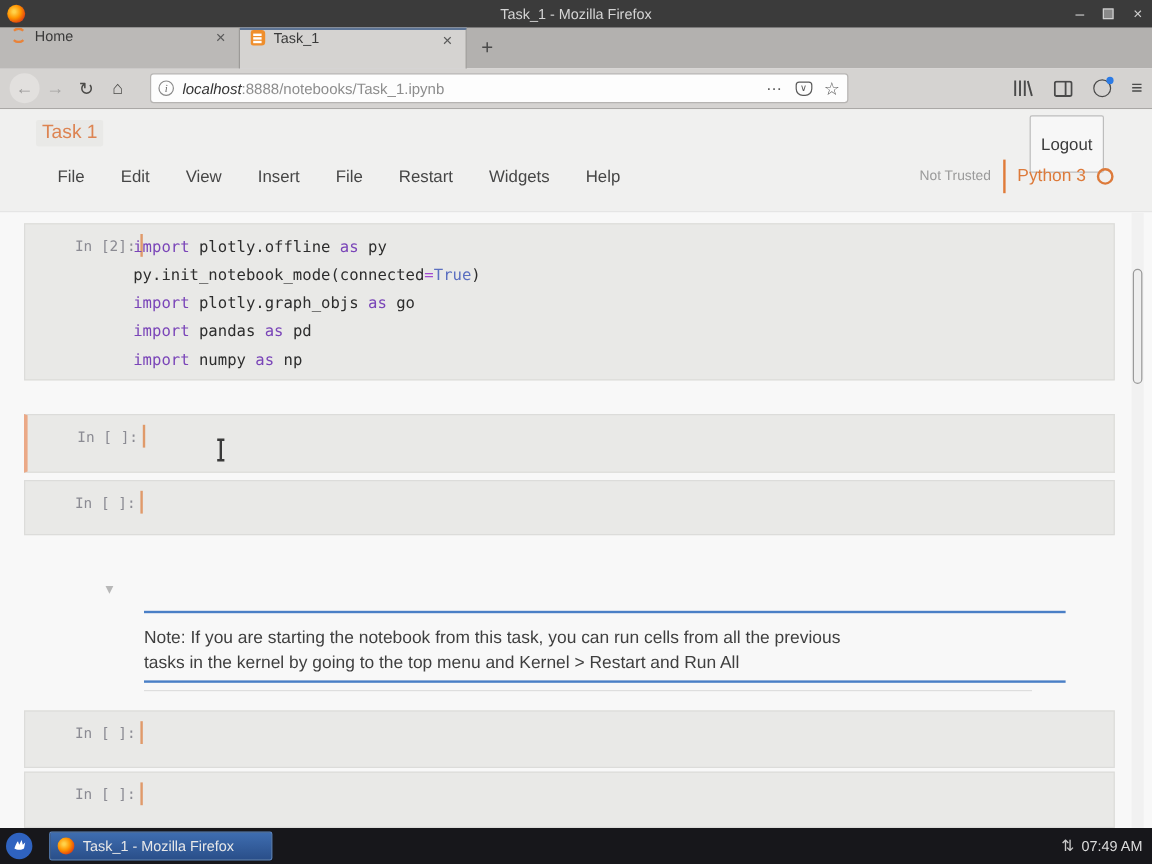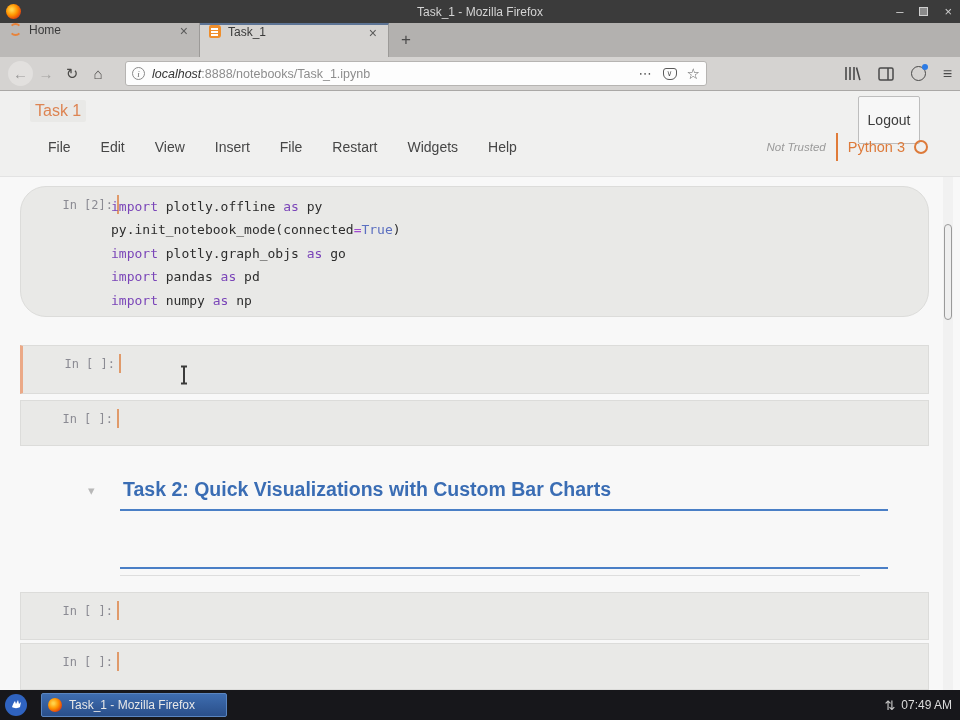--- a/index.html
+++ b/index.html
@@ -57,21 +57,21 @@
   
   .jheader { height:86px; background:#f0f0ef; border-bottom:1px solid #e3e3e3; position:relative; }
   .nb-title { position:absolute; left:30px; top:9px; font-size:16px; color:#dd8452;
               background:#e9e9e7; padding:2px 5px; border-radius:2px; }
   .logout { position:absolute; right:40px; top:5px; width:62px; height:48px; background:#f7f7f7;
             border:1px solid #bdbdbd; border-radius:2px; font-size:14px; color:#3c3c3c;
             display:flex; align-items:center; justify-content:center; }
   .menurow { position:absolute; left:48px; top:48px; display:flex; gap:30px; font-size:14px; color:#464646; }
   .menu-item { cursor:default; }
   .kernel-area { position:absolute; right:32px; top:42px; display:flex; align-items:center; }
-  .not-trusted { font-size:11.5px; color:#9a9a9a; margin-right:10px;font-style:italic; }
+  .not-trusted { font-size:11.5px; color:#9a9a9a; margin-right:10px; }
   .kernel-divider { width:2px; height:28px; background:#e07b39; margin-right:10px; }
   .kernel-name { font-size:14.5px; color:#dd7a3a; margin-right:9px; }
   .kernel-circle { width:14px; height:14px; border:2px solid #dd7a3a; border-radius:50%; }
 
   
   .content { position:relative; height:513px; background:#f8f8f8; overflow:hidden; }
   .cell-input { position:absolute; left:20px; width:909px; background:#e9e9e7; border:1px solid #dcdcda; }
   .prompt { position:absolute; left:0; top:11px; width:92px; text-align:right;
             font-family:"DejaVu Sans Mono","Liberation Mono",monospace; font-size:12px; color:#8b8b93; }
   .caret-line { position:absolute; left:96px; top:8px; width:2px; height:19px; background:#e09a6a; }
@@ -177,43 +177,46 @@
     <div class="kernel-area">
       <span class="not-trusted">Not Trusted</span>
       <span class="kernel-divider"></span>
       <span class="kernel-name">Python 3</span>
       <span class="kernel-circle"></span>
     </div>
   </div>
 
   <div class="content">
 
-    <div class="cell-input" style="top:9px; height:131px;border-radius:26px;">
+    <div class="cell-input" style="top:9px; height:131px;">
       <span class="prompt">In [2]:</span>
       <span class="caret-line"></span>
       <div class="code-area" id="code-lines"><div class="code-line"><span class="tok-kw">import</span><span class="tok-tx"> plotly.offline </span><span class="tok-kw">as</span><span class="tok-tx"> py</span></div><div class="code-line"><span class="tok-tx">py.init_notebook_mode(connected</span><span class="tok-op">=</span><span class="tok-bool">True</span><span class="tok-tx">)</span></div><div class="code-line"><span class="tok-kw">import</span><span class="tok-tx"> plotly.graph_objs </span><span class="tok-kw">as</span><span class="tok-tx"> go</span></div><div class="code-line"><span class="tok-kw">import</span><span class="tok-tx"> pandas </span><span class="tok-kw">as</span><span class="tok-tx"> pd</span></div><div class="code-line"><span class="tok-kw">import</span><span class="tok-tx"> numpy </span><span class="tok-kw">as</span><span class="tok-tx"> np</span></div></div>
     </div>
 
     <div class="cell-input cell-selected" style="top:168px; height:49px;">
       <span class="prompt">In [ ]:</span>
       <span class="caret-line"></span>
     </div>
 
     <div class="cell-input" style="top:223px; height:46px;">
       <span class="prompt">In [ ]:</span>
       <span class="caret-line"></span>
     </div>
 
     <svg class="ibeam" width="12" height="20" viewBox="0 0 12 20">
       <path d="M3 1.5h6M6 1.5v17M3 18.5h6" stroke="#3a3a3a" stroke-width="2" fill="none"></path>
     </svg>
 
     <span class="md-arrow">▾</span>
-    <h2 class="md-heading">Task 2: Quick Visualizations with Custom Bar Charts</h2>
     <div class="md-hr" style="top:332px;"></div>
+    <div class="md-note">
+      <div>Note: If you are starting the notebook from this task, you can run cells from all the previous</div>
+      <div>tasks in the kernel by going to the top menu and Kernel &gt; Restart and Run All</div>
+    </div>
     <div class="md-hr" style="top:390px;"></div>
     <div class="md-shadow"></div>
 
     <div class="cell-input" style="top:415px; height:48px;">
       <span class="prompt">In [ ]:</span>
       <span class="caret-line"></span>
     </div>
 
     <div class="cell-input" style="top:466px; height:47px;">
       <span class="prompt">In [ ]:</span>

